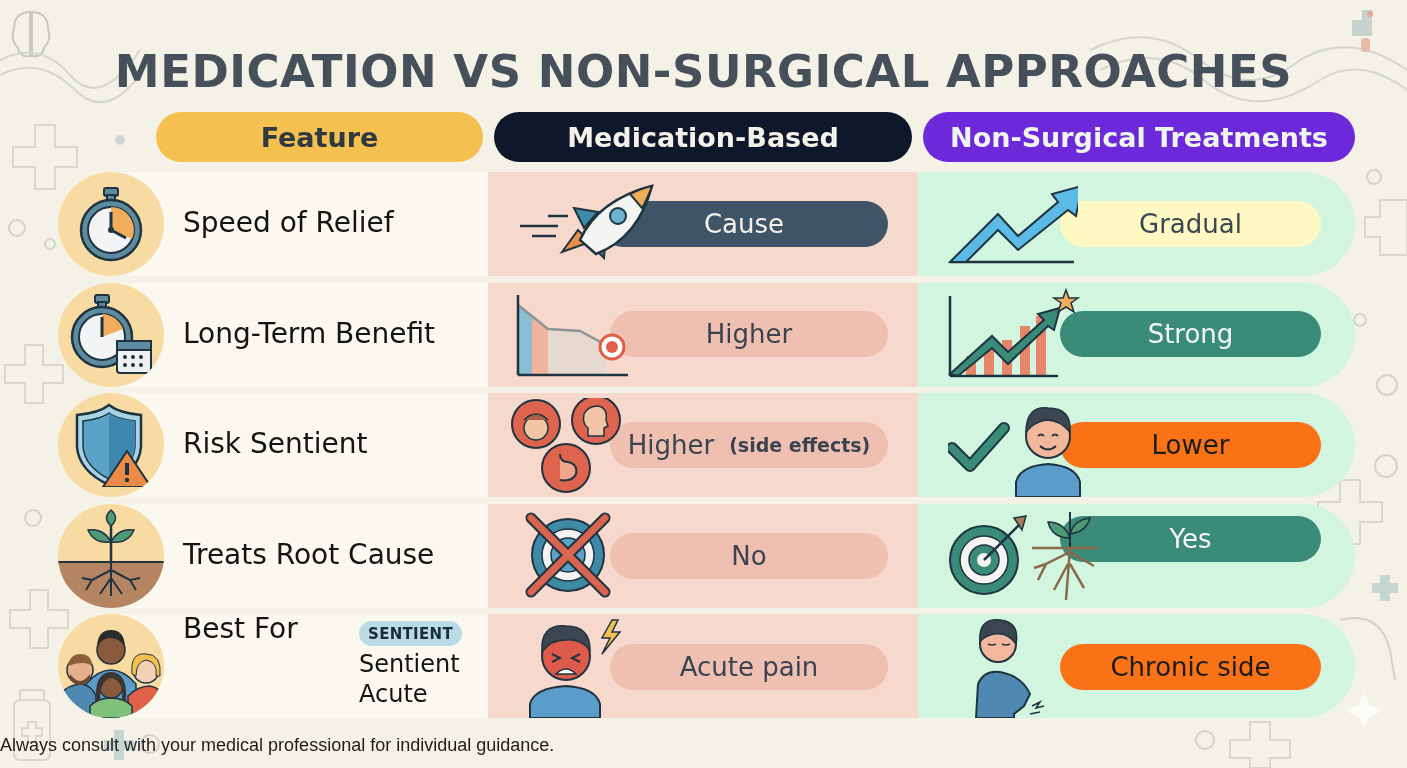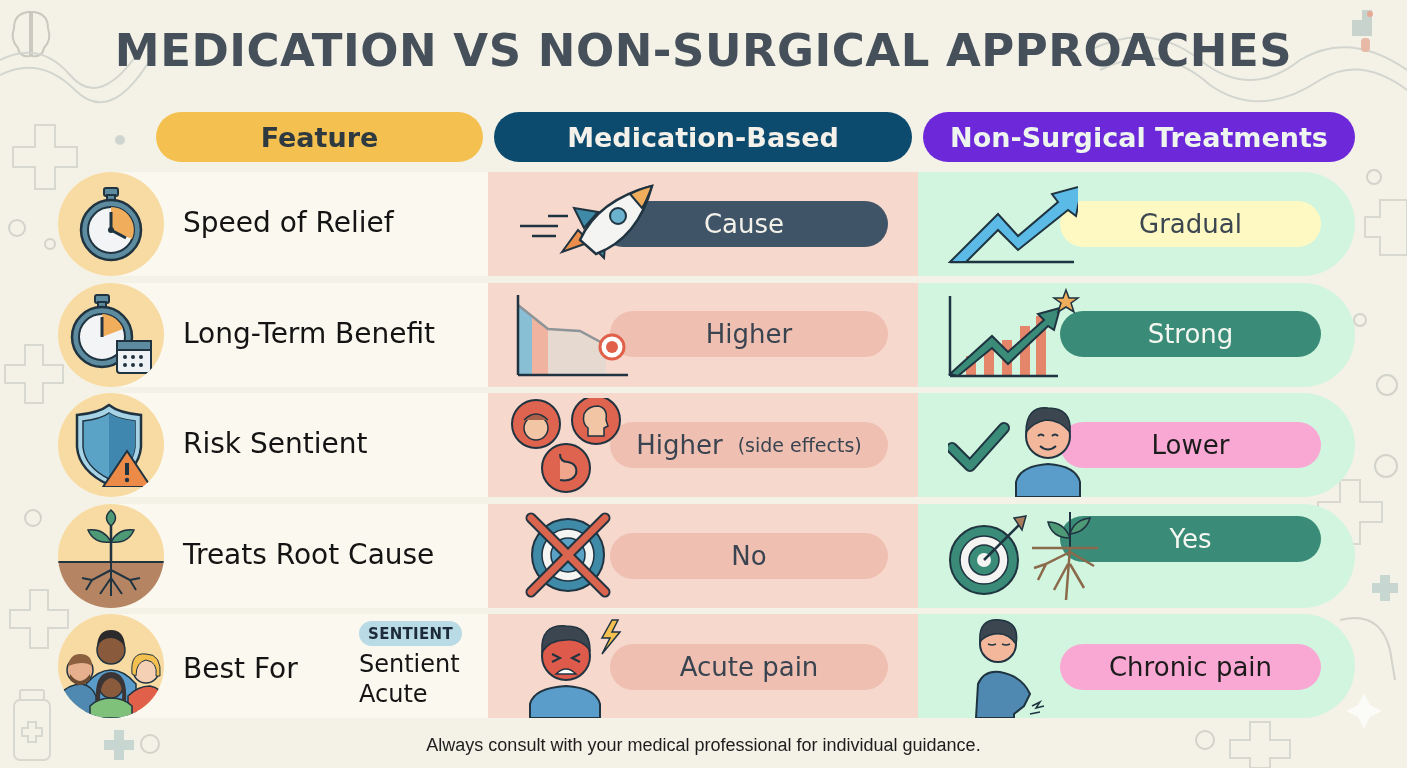--- a/index.html
+++ b/index.html
@@ -5,33 +5,33 @@
   * { box-sizing: border-box; margin: 0; padding: 0; }
   html, body { width: 1407px; height: 768px; overflow: hidden; }
   body {
     background: #f4f1e7;
     font-family: "Liberation Sans", "DejaVu Sans", sans-serif;
     position: relative;
     color: #1d1d1d;
   }
   .deco { position: absolute; pointer-events: none; }
   .title {
-    position: absolute; left: 0; right: 0; top: 24px;
+    position: absolute; left: 0; right: 0; top: 45px;
     text-align: center; font-weight: 700; font-size: 45px;
     color: #46505a; letter-spacing: 0.5px;
     font-family: "DejaVu Sans", sans-serif;
   }
   .hdr {
     position: absolute; top: 112px; height: 50px; border-radius: 25px;
     display: flex; align-items: center; justify-content: center;
     font-weight: 700; font-size: 27px;
     font-family: "DejaVu Sans", sans-serif;
   }
   .hdr.feature { left: 156px; width: 327px; background: #f4c150; color: #2f3a40; }
-  .hdr.med { left: 494px; width: 418px; background: #0c4a6e; color: #f3f1ea; }
+  .hdr.med { left: 494px; width: 418px; background: #0f172a; color: #f3f1ea; }
   .hdr.non { left: 923px; width: 432px; background: #6d28d9; color: #eef5ee; }
   .feat-cell {
     position: absolute; left: 58px; width: 430px; height: 104px;
     background: #fbf8ef; border-radius: 52px 0 0 52px;
   }
   .feat-icon {
     position: absolute; left: 58px; width: 106px; height: 104px;
     border-radius: 50%; background: #f7dba2;
     display: flex; align-items: center; justify-content: center;
     overflow: hidden;
@@ -48,34 +48,34 @@
     position: absolute; left: 918px; width: 437px; height: 104px;
     background: #d2f5df; border-radius: 0 52px 52px 0;
   }
   .pill {
     position: absolute; height: 46px; border-radius: 23px;
     display: flex; align-items: center; justify-content: center;
     font-size: 26px; font-family: "DejaVu Sans", sans-serif;
   }
   .pill.med { left: 610px; width: 278px; background: #efbfb1; color: #3a4450; }
   .pill.med.dark { background: #3f5467; color: #f3f1ea; left: 600px; width: 288px; }
-  .pill.non { left: 1060px; width: 261px; background: #f9a8d4; color: #1b1b1b; }
+  .pill.non { left: 1060px; width: 261px; background: #f97316; color: #1b1b1b; }
   .pill.non.dark { background: #3a8b78; color: #f4f6f0; }
   .pill.non.blue { background: #fef9c3; color: #3b4651; }
-  .pill small { font-size: 19px; margin-left: 15px; }
+  .pill small { font-size: 19px; margin-left: 15px; font-weight: bold; }
   .ico { position: absolute; }
   .sent-badge {
     position: absolute; left: 359px; top: 621px; width: 103px; height: 25px;
     border-radius: 13px; background: #b8dbe5; color: #1e2b38;
     font-size: 15px; font-weight: 700; display: flex; align-items: center; justify-content: center;
     font-family: "DejaVu Sans", sans-serif; letter-spacing: 0.3px;
   }
   .sent-line { position: absolute; left: 359px; font-size: 24px; color: #141414; font-family: "DejaVu Sans", sans-serif; }
   .footer {
-    position: absolute; left: 0; right: 0; top: 735px; text-align: center;
+    position: absolute; left: 0; right: 0; top: 735px; text-align: left;
     font-size: 18px; color: #1d1d1d;
   }
 </style>
 </head>
 <body>
 
 <svg class="deco" width="1407" height="768" style="left:0;top:0;">
 
   <g stroke="#c9c9c0" fill="none" stroke-width="2">
     <path d="M28 12 Q14 14 14 28 Q10 40 18 48 Q20 58 30 56 L30 12 Z"></path>
@@ -317,38 +317,38 @@
       <path d="M12 60 Q22 74 32 60 L32 66 Q22 76 12 66 Z" fill="#6b4a32"></path>
       <path d="M10 52 Q12 40 22 40 Q34 40 34 52 Q26 46 10 52 Z" fill="#8a6040"></path>
       <path d="M70 104 L70 82 Q80 72 92 72 Q104 74 106 86 L106 104 Z" fill="#e0604a" stroke="#1f3340" stroke-width="1.5"></path>
       <circle cx="88" cy="56" r="13" fill="#f6d0b4" stroke="#1f3340" stroke-width="1.5"></circle>
       <path d="M74 60 Q72 38 88 40 Q104 40 102 62 L98 62 Q100 48 88 46 Q78 48 78 62 Z" fill="#f4c150" stroke="#1f3340" stroke-width="1"></path>
       <path d="M32 104 L32 92 Q40 84 53 84 Q66 84 74 92 L74 104 Z" fill="#7fc07a" stroke="#1f3340" stroke-width="1.5"></path>
       <circle cx="53" cy="72" r="12" fill="#8a5a3c" stroke="#1f3340" stroke-width="1.5"></circle>
       <path d="M38 88 Q36 58 53 58 Q70 58 68 88 L64 86 Q66 66 53 64 Q42 66 42 86 Z" fill="#3b3535"></path>
     </svg>
   </div>
-  <div class="feat-label" style="top:652px">Best For</div>
+  <div class="feat-label" style="top:612px">Best For</div>
   <div class="sent-badge">SENTIENT</div>
   <div class="sent-line" style="top:650px">Sentient</div>
   <div class="sent-line" style="top:680px">Acute</div>
 
   <div class="med-cell" style="top:614px;height:104px"></div>
   <div class="pill med" style="top:644px">Acute pain</div>
   <svg class="ico" style="left:528px;top:618px" width="100" height="100">
     <path d="M2 100 L2 86 Q6 70 38 68 Q68 70 72 86 L72 100 Z" fill="#5a9dcb" stroke="#1f3340" stroke-width="2"></path>
     <circle cx="38" cy="38" r="24" fill="#de5a4a" stroke="#1f3340" stroke-width="2"></circle>
     <path d="M14 34 Q12 6 38 8 Q62 8 62 32 Q52 20 38 22 Q22 22 14 34 Z" fill="#3b4651" stroke="#1f3340" stroke-width="1.5"></path>
     <path d="M24 36 L32 40 L24 44 M52 36 L44 40 L52 44" stroke="#1f3340" fill="none" stroke-width="2"></path>
     <path d="M28 56 Q38 46 48 56 Z" fill="#fff" stroke="#1f3340" stroke-width="1.5"></path>
     <path d="M84 2 L74 20 L82 20 L74 36 L92 14 L84 14 L90 2 Z" fill="#f4c150" stroke="#1f3340" stroke-width="1.5"></path>
   </svg>
 
   <div class="non-cell" style="top:614px"></div>
-  <div class="pill non" style="top:644px">Chronic pain</div>
+  <div class="pill non" style="top:644px">Chronic side</div>
   <svg class="ico" style="left:970px;top:614px" width="80" height="104">
     <path d="M6 104 L8 70 Q14 56 30 58 Q52 62 60 80 L54 92 L44 100 L44 104 Z" fill="#4f89b2" stroke="#1f3340" stroke-width="2"></path>
     <circle cx="28" cy="30" r="18" fill="#f3b89c" stroke="#1f3340" stroke-width="2"></circle>
     <path d="M10 28 Q8 4 30 6 Q50 8 46 30 Q38 18 24 20 Q14 22 10 28 Z" fill="#3b4651" stroke="#1f3340" stroke-width="1.5"></path>
     <path d="M18 30 Q22 32 26 30 M32 30 Q36 32 40 30" stroke="#1f3340" fill="none" stroke-width="1.5"></path>
     <path d="M62 92 L70 88 L66 94 L74 92 M60 100 L70 98" stroke="#1f3340" fill="none" stroke-width="1.5"></path>
   </svg>
 </div>
 
 <div class="footer">Always consult with your medical professional for individual guidance.</div>

